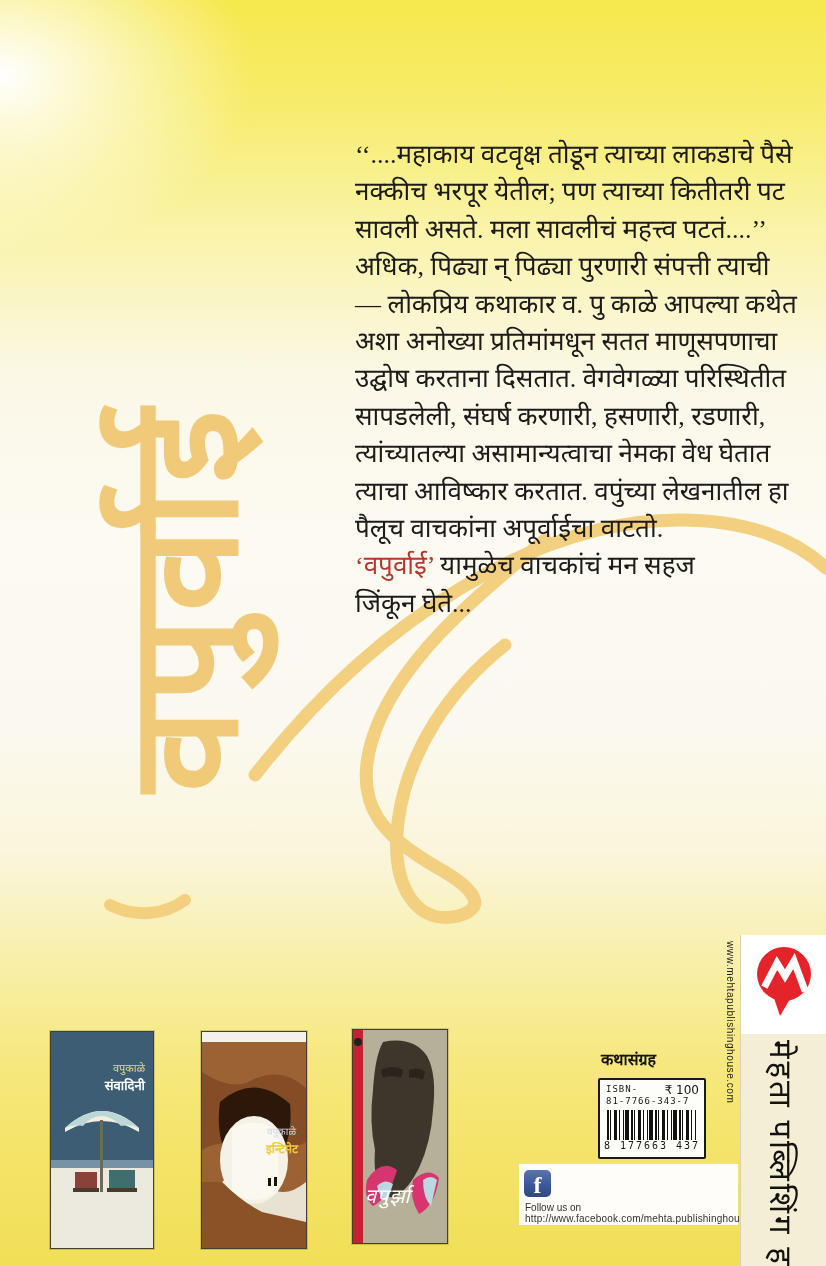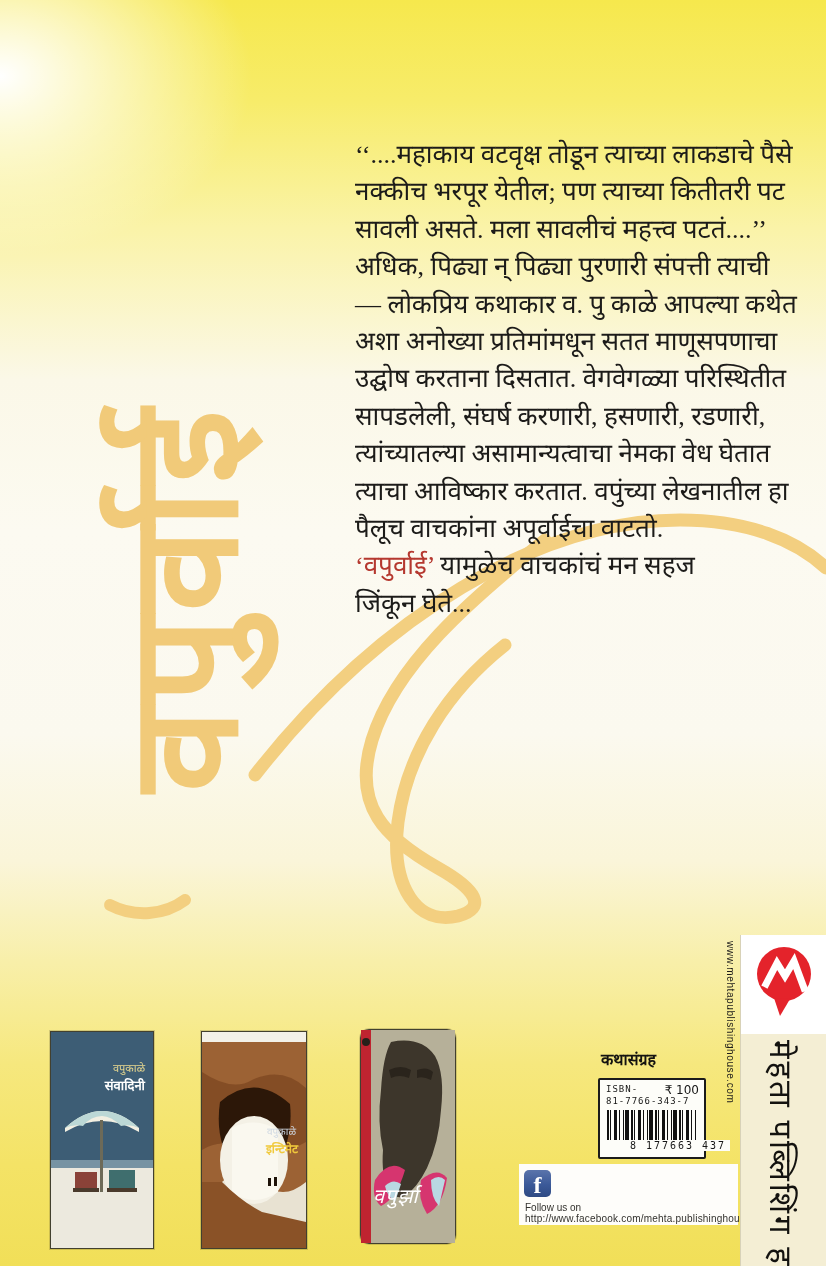--- a/index.html
+++ b/index.html
@@ -30,21 +30,21 @@
   #blurb{
     left:355px; top:136px; width:478px;
     font-size:26px; line-height:37.4px; color:#1c1b19;
   }
   #blurb .red{color:#b5382f;}
 
   
   .book{border:1px solid #42402f; box-shadow:0 0 0 1px rgba(0,0,0,.15);}
   #book1{left:50px; top:1031px; width:102px; height:216px;}
   #book2{left:201px; top:1031px; width:104px; height:216px;}
-  #book3{left:360px; top:1029px; width:94px; height:213px;border-radius:9px;}
+  #book3{left:352px; top:1029px; width:94px; height:213px;}
 
   
   #category{left:601px; top:1048px; font-size:16px; color:#141310; font-weight:bold;
             font-family:"Liberation Serif",serif;}
   #isbnbox{
     left:598px; top:1078px; width:104px; height:77px;
     background:#fdfdf9; border:2px solid #1b1b1b; border-radius:2px;
     font-family:"DejaVu Sans Mono","Liberation Mono",monospace; color:#161616;
   }
   #isbnbox .row1{position:absolute;left:6px;top:4px;font-size:9px;letter-spacing:1px;}
@@ -52,21 +52,21 @@
                   font-family:"DejaVu Sans",sans-serif;}
   #isbnbox .row2{position:absolute;left:6px;top:16px;font-size:9px;letter-spacing:1px;}
   #isbnbox .bars{
     position:absolute;left:7px;top:30px;width:90px;height:32px;
     background:repeating-linear-gradient(90deg,
       #111 0 2px, transparent 2px 3px, #111 3px 4px, transparent 4px 7px,
       #111 7px 10px, transparent 10px 12px, #111 12px 13px, transparent 13px 16px,
       #111 16px 17px, transparent 17px 18px, #111 18px 22px, transparent 22px 24px);
   }
   #isbnbox .num{position:absolute;left:0;top:60px;width:100%;text-align:center;
-                font-size:10px;letter-spacing:2px;background:#fdfdf9;padding-left:26px;}
+                font-size:10px;letter-spacing:2px;background:#fdfdf9;}
 
   
   #fbbox{left:519px; top:1164px; width:219px; height:61px; background:#fefdfa;
          font-family:"Liberation Sans","DejaVu Sans",sans-serif;}
   #fbicon{position:absolute;left:5px;top:6px;width:27px;height:27px;border-radius:5px;
           background:linear-gradient(180deg,#5a74ab 0%,#3b5998 55%,#2f4a83 100%);
           color:#fff;font-family:"Liberation Serif",serif;font-weight:bold;
           font-size:24px;line-height:30px;text-align:center;overflow:hidden;}
   #fb-follow{position:absolute;left:6px;top:38px;font-size:10px;color:#33322e;}
   #fb-url{position:absolute;left:6px;top:49px;font-size:10px;color:#33322e;letter-spacing:.2px;}

